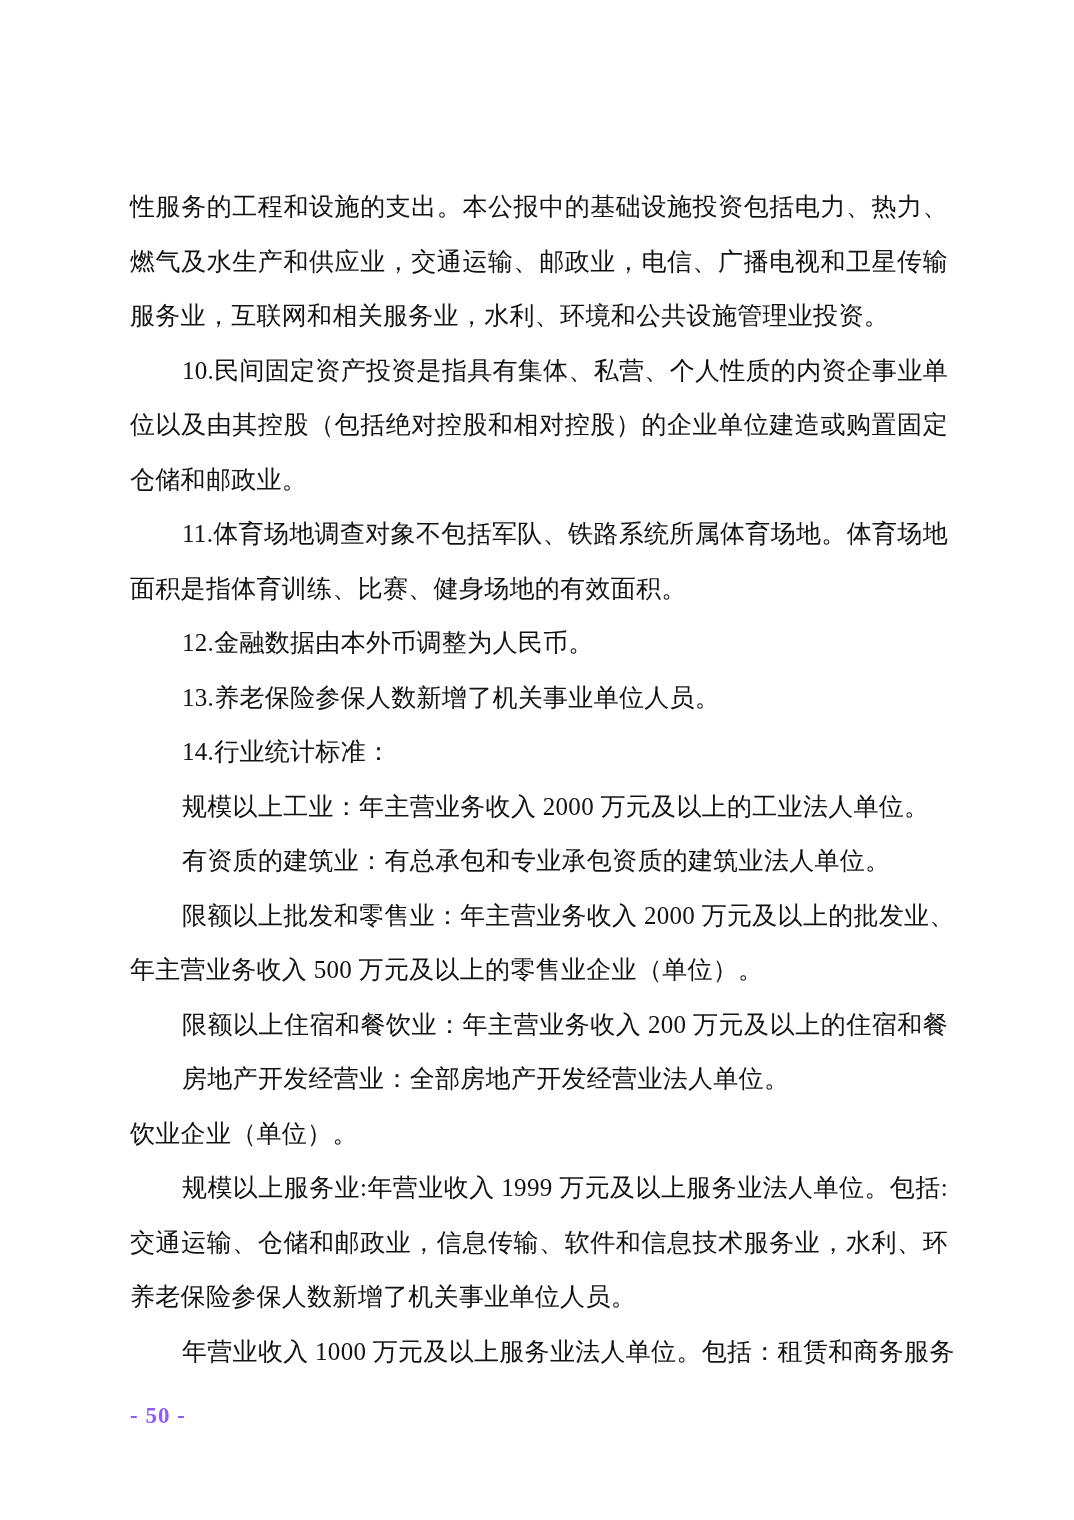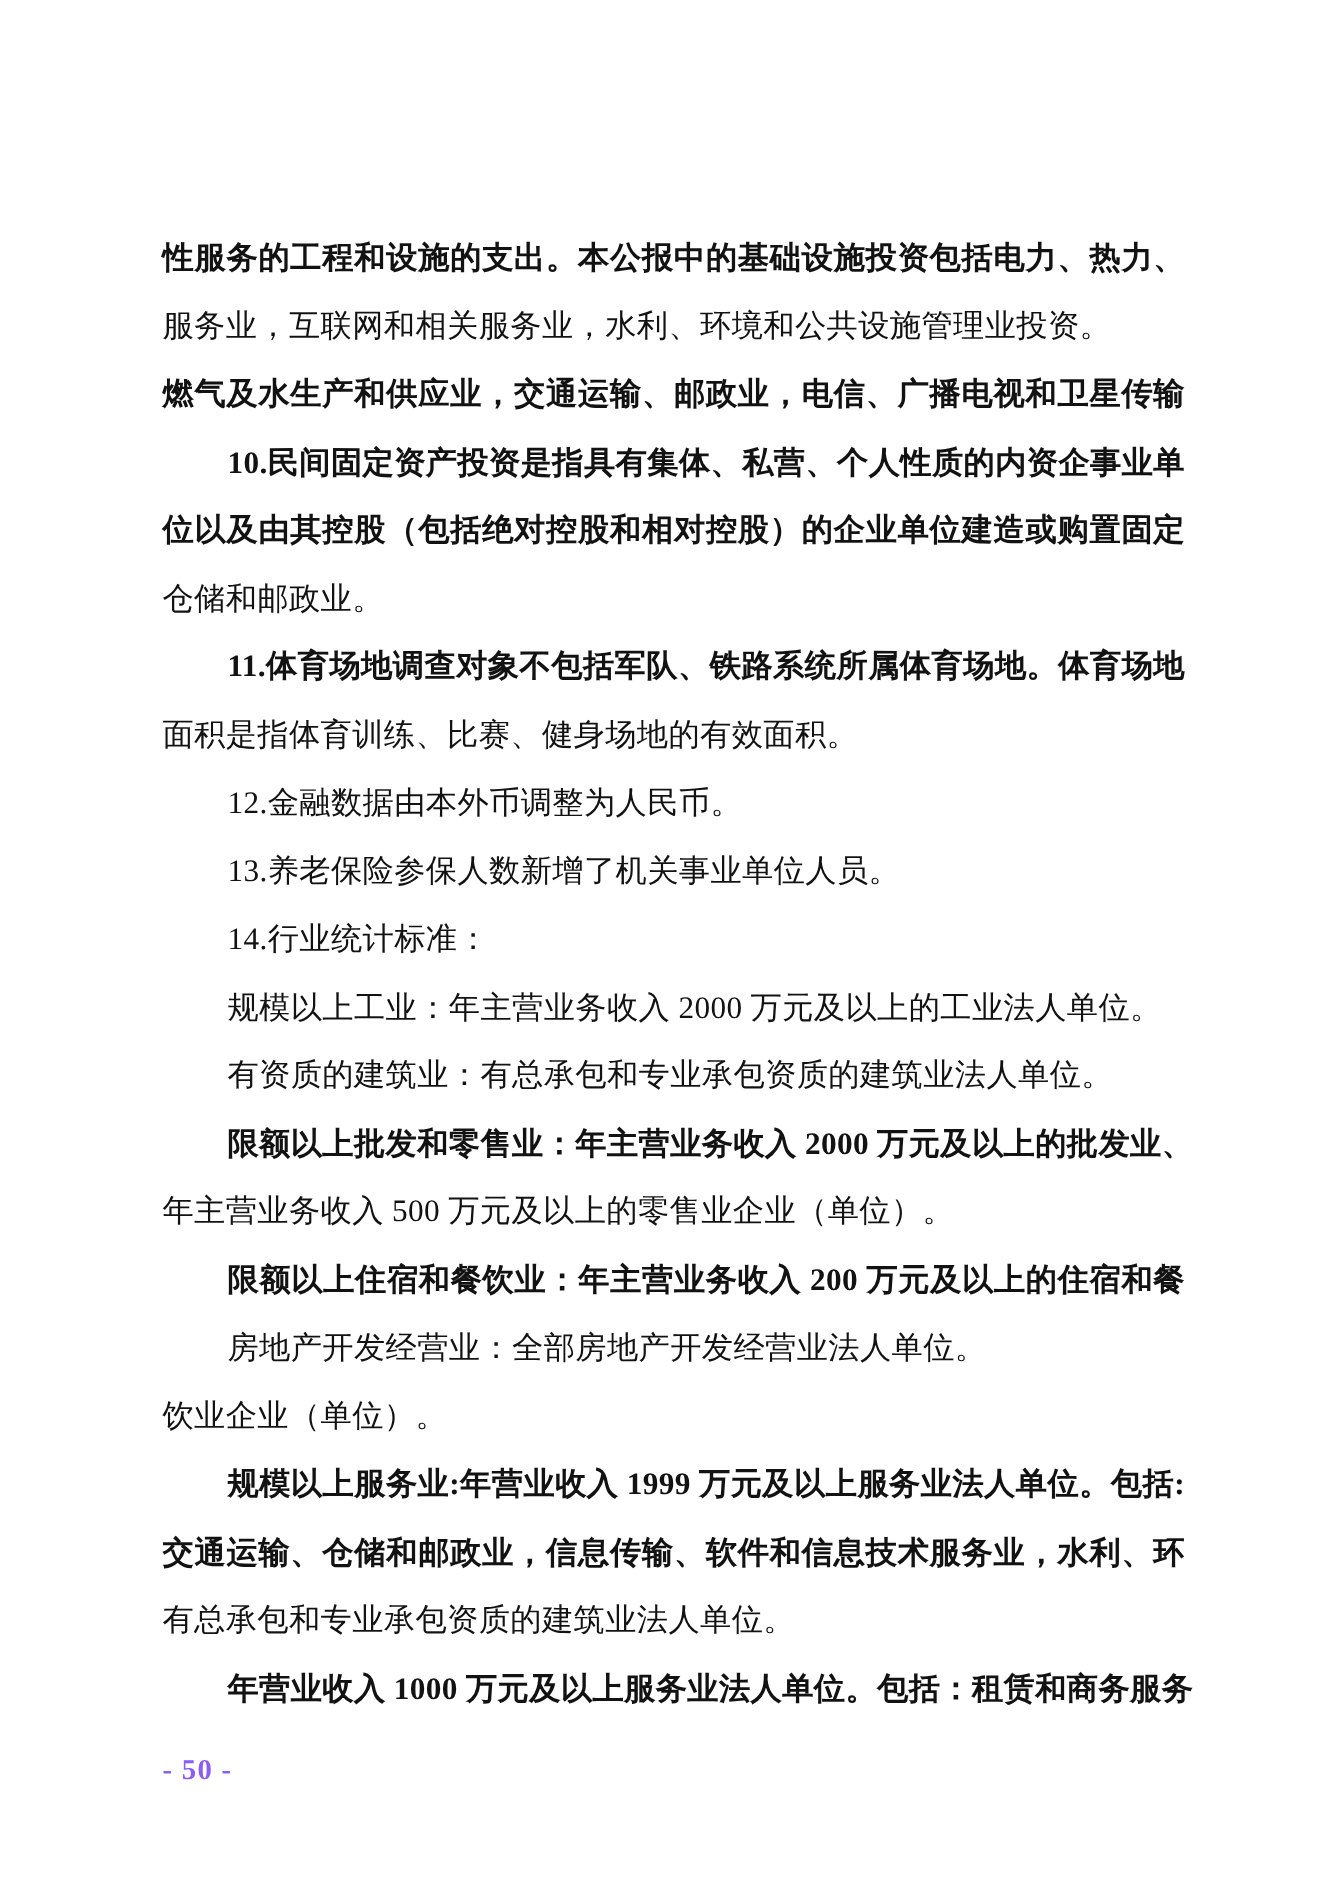--- a/index.html
+++ b/index.html
@@ -30,54 +30,53 @@
     text-align: left;
     letter-spacing: 0.3px;
   }
   .line.indent {
     text-indent: 52px;
   }
   .line.fill {
     text-align: justify;
     text-align-last: justify;
     text-justify: inter-character;
-    font-weight: bold;
   }
   .footer {
     position: absolute;
     left: 130px;
     top: 1403px;
     font-size: 23px;
     font-weight: bold;
     letter-spacing: 1px;
     color: #8b5cf6;
   }
 </style>
 </head>
 <body>
 
 <div class="page">
   <div class="text-block">
       <div class="line fill">性服务的工程和设施的支出。本公报中的基础设施投资包括电力、热力、</div>
+      <div class="line fill">燃气及水生产和供应业，交通运输、邮政业，电信、广播电视和卫星传输</div>
       <div class="line">服务业，互联网和相关服务业，水利、环境和公共设施管理业投资。</div>
-      <div class="line fill">燃气及水生产和供应业，交通运输、邮政业，电信、广播电视和卫星传输</div>
       <div class="line indent fill">10.民间固定资产投资是指具有集体、私营、个人性质的内资企事业单</div>
       <div class="line fill">位以及由其控股（包括绝对控股和相对控股）的企业单位建造或购置固定</div>
       <div class="line">仓储和邮政业。</div>
       <div class="line indent fill">11.体育场地调查对象不包括军队、铁路系统所属体育场地。体育场地</div>
       <div class="line">面积是指体育训练、比赛、健身场地的有效面积。</div>
       <div class="line indent">12.金融数据由本外币调整为人民币。</div>
       <div class="line indent">13.养老保险参保人数新增了机关事业单位人员。</div>
       <div class="line indent">14.行业统计标准：</div>
       <div class="line indent">规模以上工业：年主营业务收入 2000 万元及以上的工业法人单位。</div>
       <div class="line indent">有资质的建筑业：有总承包和专业承包资质的建筑业法人单位。</div>
       <div class="line indent fill">限额以上批发和零售业：年主营业务收入 2000 万元及以上的批发业、</div>
       <div class="line">年主营业务收入 500 万元及以上的零售业企业（单位）。</div>
       <div class="line indent fill">限额以上住宿和餐饮业：年主营业务收入 200 万元及以上的住宿和餐</div>
       <div class="line indent">房地产开发经营业：全部房地产开发经营业法人单位。</div>
       <div class="line">饮业企业（单位）。</div>
       <div class="line indent fill">规模以上服务业:年营业收入 1999 万元及以上服务业法人单位。包括:</div>
       <div class="line fill">交通运输、仓储和邮政业，信息传输、软件和信息技术服务业，水利、环</div>
-      <div class="line">有总承包和专业承包资质的建筑业法人单位。</div>
+      <div class="line">养老保险参保人数新增了机关事业单位人员。</div>
       <div class="line indent fill">年营业收入 1000 万元及以上服务业法人单位。包括：租赁和商务服务</div>
     </div>
   <div class="footer">- 50 -</div>
 </div>
 
 </body></html>

